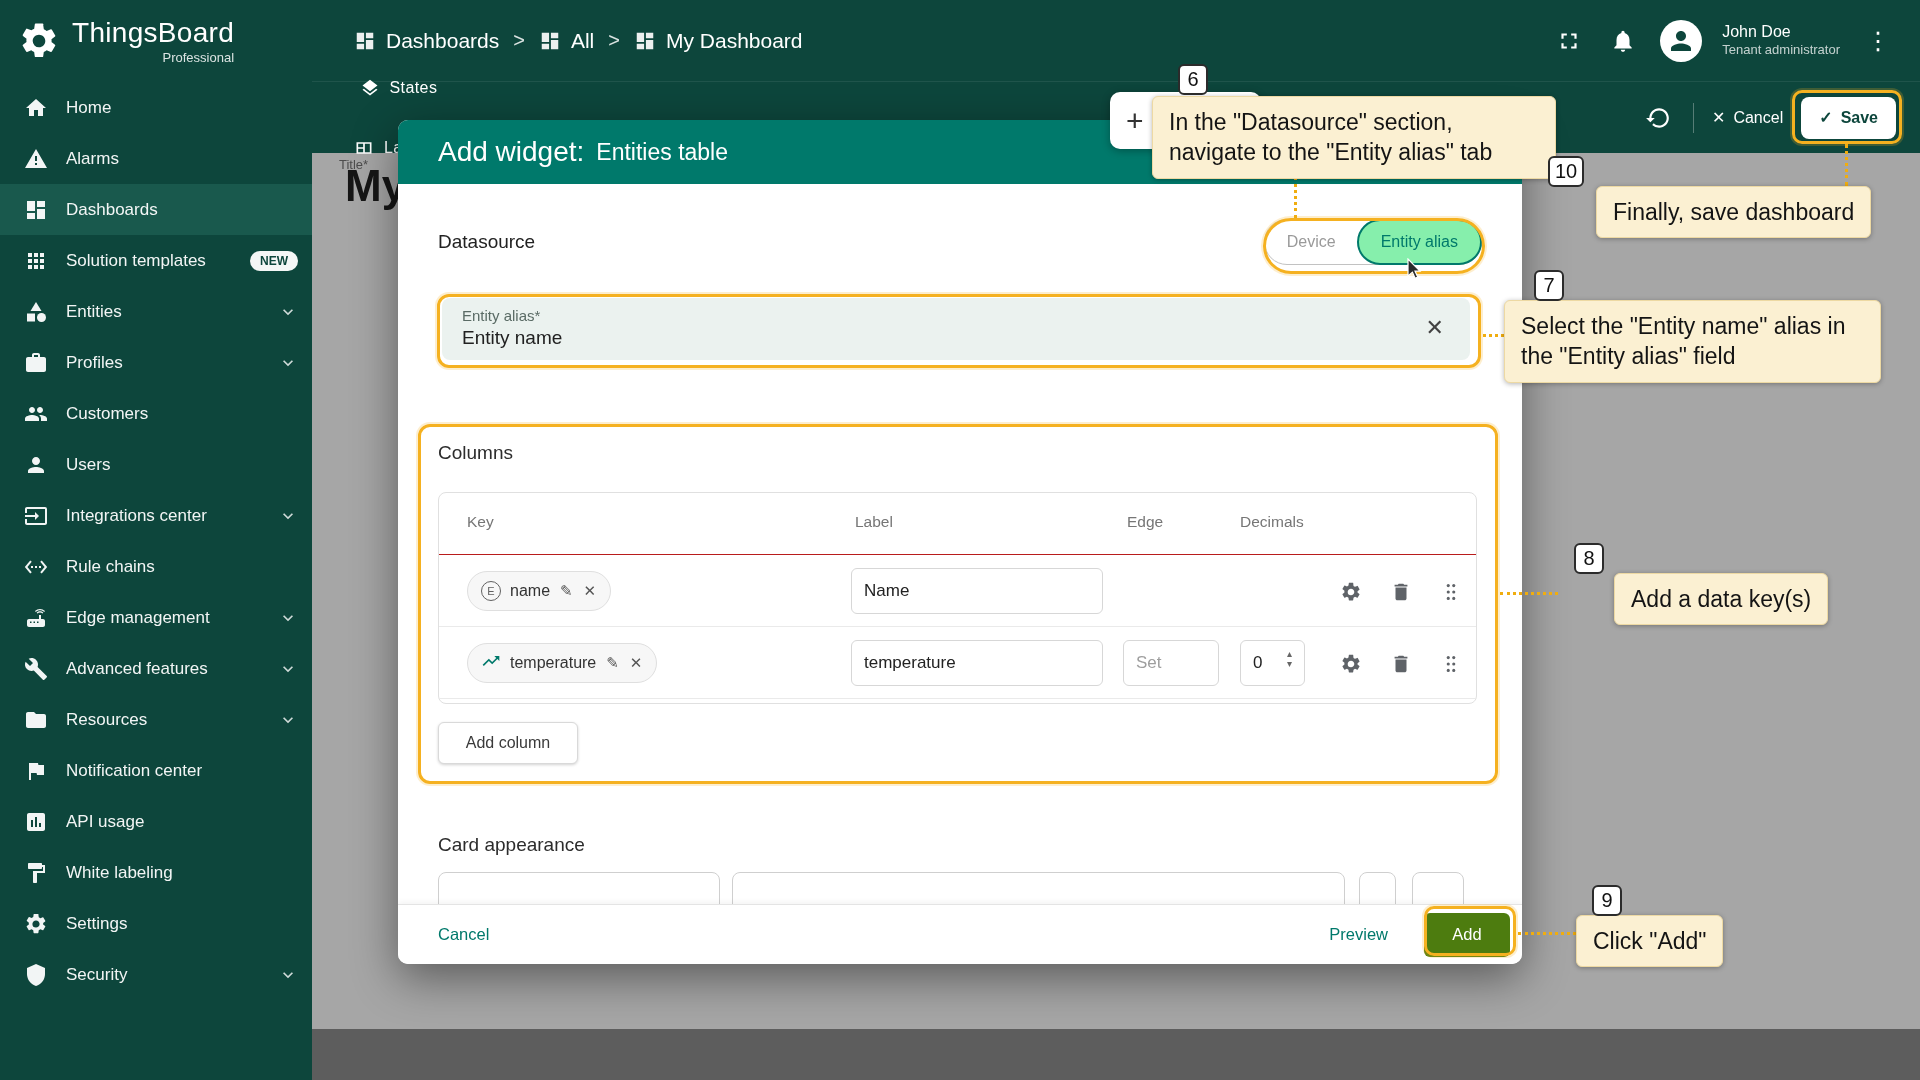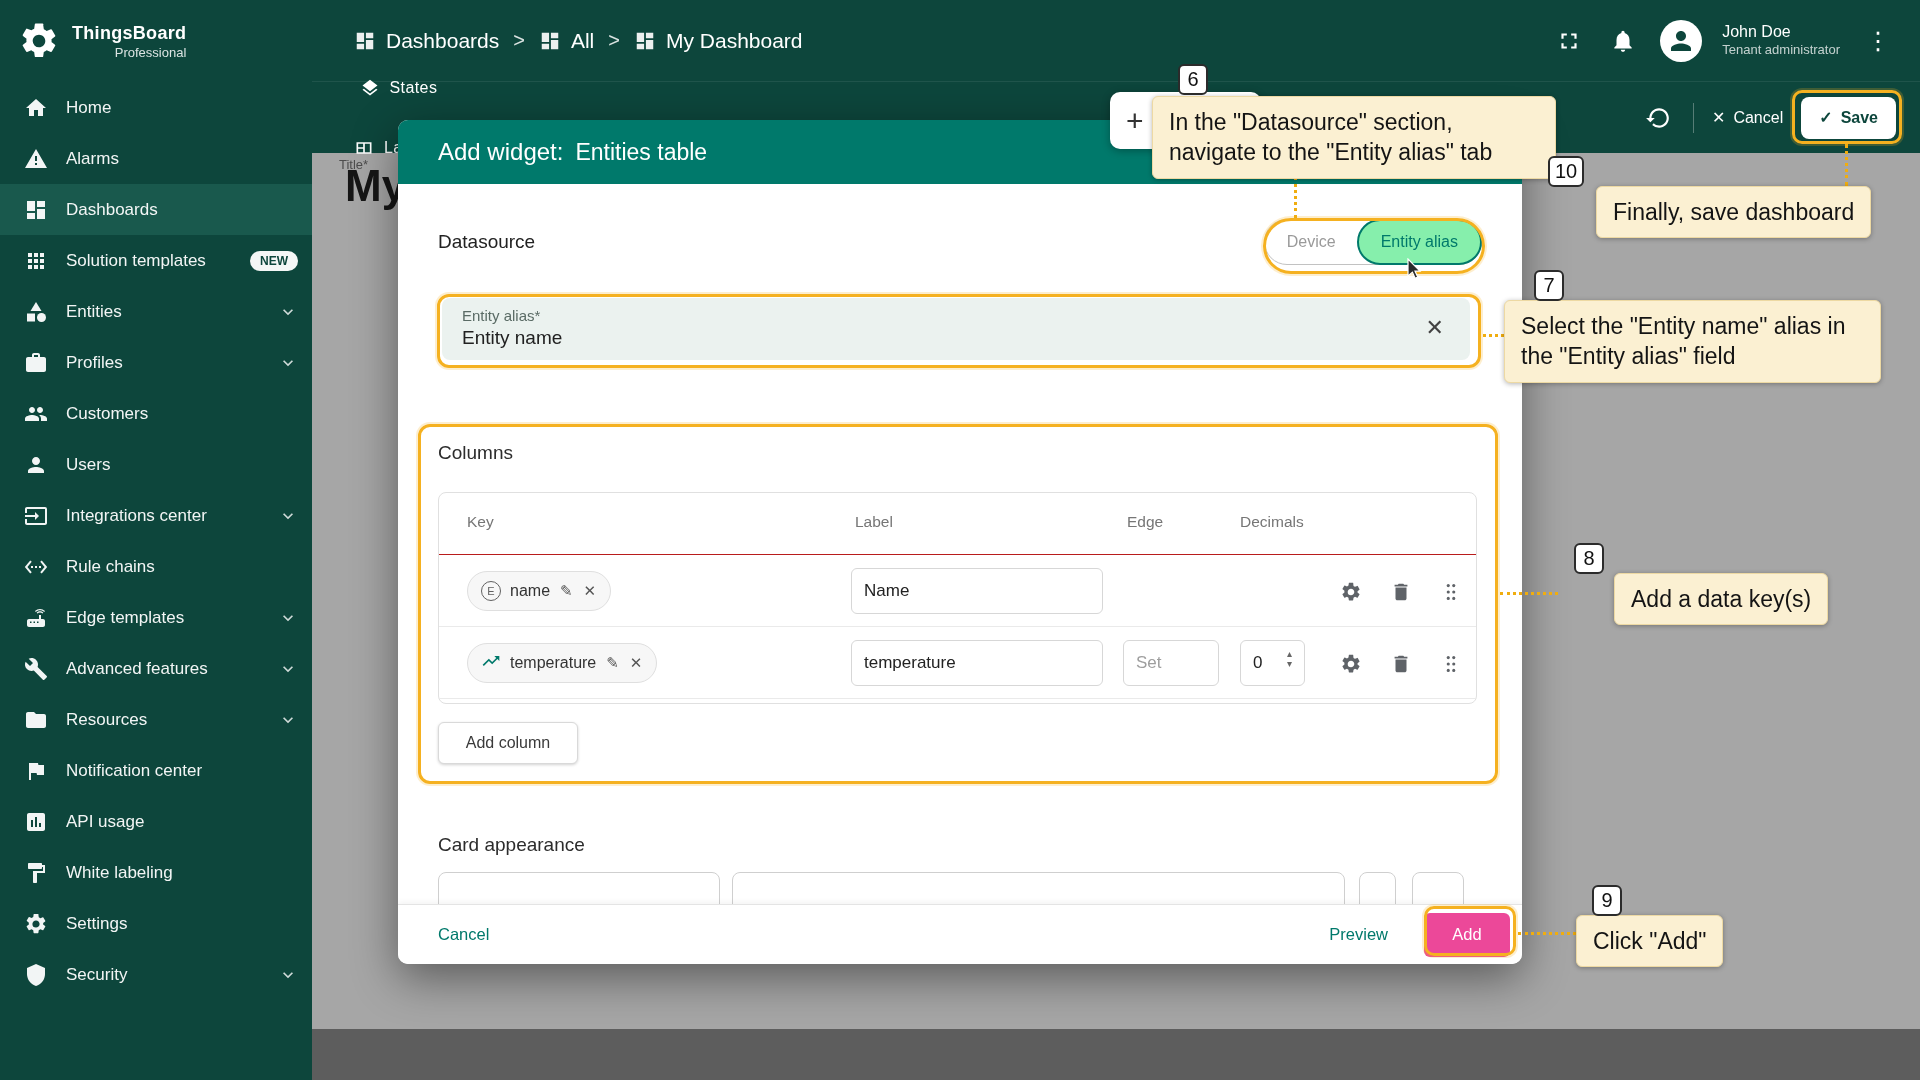--- a/index.html
+++ b/index.html
@@ -4,21 +4,21 @@
 <style>
   * { margin:0; padding:0; box-sizing:border-box; }
   html,body { background:#cfcfcf; }
   body { font-family:"Liberation Sans", sans-serif; }
   .screen { position:relative; width:1920px; height:1080px; overflow:hidden; background:#8F8F8F; }
 
   
   .sidebar { position:absolute; left:0; top:0; width:312px; height:1080px; background:#0D463C; z-index:20; color:#fff; }
   .logo { display:flex; align-items:center; gap:12px; height:82px; padding:0 18px; }
   .logo svg { width:42px; height:42px; fill:#fff; }
-  .logo-name { font-size:18px; font-weight:700; letter-spacing:.3px; }
+  .logo-name { font-size:28px; font-weight:400; letter-spacing:.3px; }
   .logo-edition { font-size:13px; opacity:.85; text-align:right; margin-top:1px; }
   .nav-item { display:flex; align-items:center; height:51px; padding:0 14px 0 24px; gap:16px; cursor:pointer; }
   .nav-item.active { background:#19594D; }
   .nav-icon { width:26px; flex:none; display:flex; }
   .nav-icon svg { width:24px; height:24px; fill:rgba(255,255,255,.95); }
   .nav-label { font-size:17px; color:rgba(255,255,255,.95); white-space:nowrap; }
   .nav-chevron { margin-left:auto; display:flex; opacity:.8; }
   .nav-chevron svg { width:20px; height:20px; fill:#fff; }
   .nav-badge { margin-left:auto; background:#F4F7F6; color:#0D463C; font-size:12px; font-weight:bold; padding:3px 10px; border-radius:10px; }
 
@@ -54,21 +54,21 @@
   .title-label { position:absolute; left:27px; top:4px; font-size:13px; color:#777; }
   .title-value { position:absolute; left:33px; top:8px; font-size:44px; font-weight:bold; color:#222; }
   .dim-overlay { position:absolute; inset:0; background:rgba(0,0,0,.35); }
 
   
   .fab { position:absolute; left:1110px; top:92px; width:151px; height:57px; background:#fff; border:none; border-radius:10px; box-shadow:0 2px 8px rgba(0,0,0,.3); z-index:32; text-align:left; padding:0 0 0 16px; font-size:30px; color:#333; cursor:pointer; font-family:inherit; }
 
   
   .dialog { position:absolute; left:398px; top:120px; width:1124px; height:844px; background:#fff; border-radius:10px; z-index:30; box-shadow:0 14px 46px rgba(0,0,0,.45); overflow:hidden; }
   .dialog-header { position:absolute; left:0; top:0; right:0; height:64px; background:#00796B; color:#fff; display:flex; align-items:center; padding:0 40px; }
-  .dh-prefix { font-size:24px; font-weight:500; }
+  .dh-prefix { font-size:28px; font-weight:500; }
   .dh-name { font-size:23px; margin-left:12px; }
   .ds-row { position:absolute; left:40px; right:40px; top:96px; height:52px; display:flex; align-items:center; justify-content:space-between; }
   .ds-label { font-size:19px; color:#222; }
   .toggle { display:flex; border:1px solid #C2C2C2; border-radius:23px; height:46px; align-items:stretch; background:#fff; }
   .toggle-seg { display:flex; align-items:center; padding:0 22px; font-size:16px; color:#9A9A9A; cursor:pointer; border-radius:23px; }
   .toggle-seg.selected { border:2px solid #00796B; color:#00796B; font-weight:500; margin:-1px; background:#86efac; }
   .alias-field { position:absolute; left:44px; top:178px; width:1028px; height:62px; background:#EBF2EF; border-radius:8px; padding:9px 20px; cursor:pointer; }
   .alias-label { font-size:15px; color:#5A6B65; }
   .alias-value { font-size:19px; color:#212121; margin-top:3px; }
   .alias-clear { position:absolute; right:26px; top:17px; background:none; border:none; font-size:22px; color:#424242; cursor:pointer; font-family:inherit; }
@@ -95,21 +95,21 @@
   .row-icon svg { width:22px; height:22px; fill:#5F6368; }
   .ri-gear{left:894px;} .ri-trash{left:944px;} .ri-drag{left:994px; cursor:grab;}
   .add-column { position:absolute; left:40px; top:602px; width:140px; height:42px; background:#fff; border:1px solid #D9D9D9; border-radius:6px; box-shadow:0 1px 3px rgba(0,0,0,.18); font-size:16px; font-weight:500; color:#3A3A3A; cursor:pointer; font-family:inherit; }
   .card-appearance-title { position:absolute; left:40px; top:714px; font-size:19px; font-weight:500; color:#2c2c2c; }
   .partials { position:absolute; left:40px; top:752px; width:1040px; height:34px; overflow:hidden; }
   .pfield { position:absolute; top:0; height:56px; border:1.5px solid #CFCFCF; border-radius:8px; background:#fff; }
   .pf1{left:0;width:282px;} .pf2{left:294px;width:613px;} .pf3{left:921px;width:37px;} .pf4{left:974px;width:52px;}
   .dialog-footer { position:absolute; left:0; right:0; bottom:0; height:60px; background:#fff; border-top:1px solid #E4E4E4; box-shadow:0 -2px 6px rgba(0,0,0,.05); display:flex; align-items:center; padding:0 12px 0 40px; }
   .link-btn { background:none; border:none; color:#00796B; font-size:16.5px; font-weight:500; cursor:pointer; font-family:inherit; }
   .preview-btn { margin-left:auto; margin-right:36px; }
-  .add-btn { background:#ec4899; color:#fff; border:none; border-radius:6px; height:44px; width:86px; font-size:16.5px; font-weight:500; cursor:pointer; font-family:inherit; }
+  .add-btn { background:#4d7c0f; color:#fff; border:none; border-radius:6px; height:44px; width:86px; font-size:16.5px; font-weight:500; cursor:pointer; font-family:inherit; }
 
   
   .hl { position:absolute; border:3px solid #F5B120; box-shadow:0 0 0 2px rgba(245,177,32,.22); z-index:35; pointer-events:none; }
   .hl-toggle { left:1263px; top:218px; width:222px; height:56px; border-radius:30px; }
   .hl-alias { left:437px; top:294px; width:1044px; height:74px; border-radius:12px; }
   .hl-columns { left:418px; top:424px; width:1080px; height:360px; border-radius:12px; }
   .hl-add { left:1424px; top:906px; width:92px; height:50px; border-radius:10px; }
   .hl-save { left:1792px; top:90px; width:110px; height:54px; border-radius:10px; z-index:36; }
   .conn { position:absolute; z-index:45; pointer-events:none; }
   .conn-v { border-left:3px dotted #F0AD0F; width:0; }
@@ -242,21 +242,21 @@
             </svg>
           </span>
         <span class="nav-label">Rule chains</span>
       </div>
       <div class="nav-item">
         <span class="nav-icon">
             <svg viewBox="0 0 24 24">
               <path d="M20.2 5.9l.8-.8C19.6 3.7 17.8 3 16 3s-3.6.7-5 2.1l.8.8C13 4.8 14.5 4.2 16 4.2s3 .6 4.2 1.7zm-.9.8c-.9-.9-2.1-1.4-3.3-1.4s-2.4.5-3.3 1.4l.8.8c.7-.7 1.6-1 2.5-1s1.8.3 2.5 1l.8-.8zM19 13h-2V9h-2v4H5c-1.1 0-2 .9-2 2v4c0 1.1.9 2 2 2h14c1.1 0 2-.9 2-2v-4c0-1.1-.9-2-2-2zm-8 4H9.5v-1.5H11V17zm-3.5 0H6v-1.5h1.5V17zm7 0H13v-1.5h1.5V17z"></path>
             </svg>
           </span>
-        <span class="nav-label">Edge templates</span>
+        <span class="nav-label">Edge management</span>
         <span class="nav-chevron">
             <svg viewBox="0 0 24 24">
               <path d="M7.41 8.59L12 13.17l4.59-4.58L18 10l-6 6-6-6 1.41-1.41z"></path>
             </svg>
           </span>
       </div>
       <div class="nav-item">
         <span class="nav-icon">
             <svg viewBox="0 0 24 24">
               <path d="M22.7 19l-9.1-9.1c.9-2.3.4-5-1.5-6.9-2-2-5-2.4-7.4-1.3L9 6 6 9 1.6 4.7C.4 7.1.9 10.1 2.9 12.1c1.9 1.9 4.6 2.4 6.9 1.5l9.1 9.1c.4.4 1 .4 1.4 0l2.3-2.3c.5-.4.5-1.1.1-1.4z"></path>

